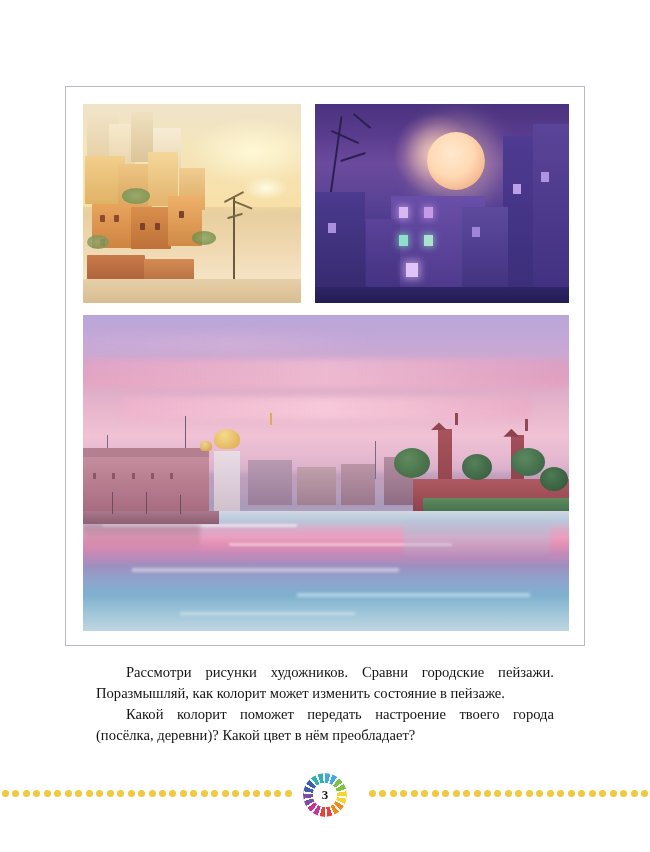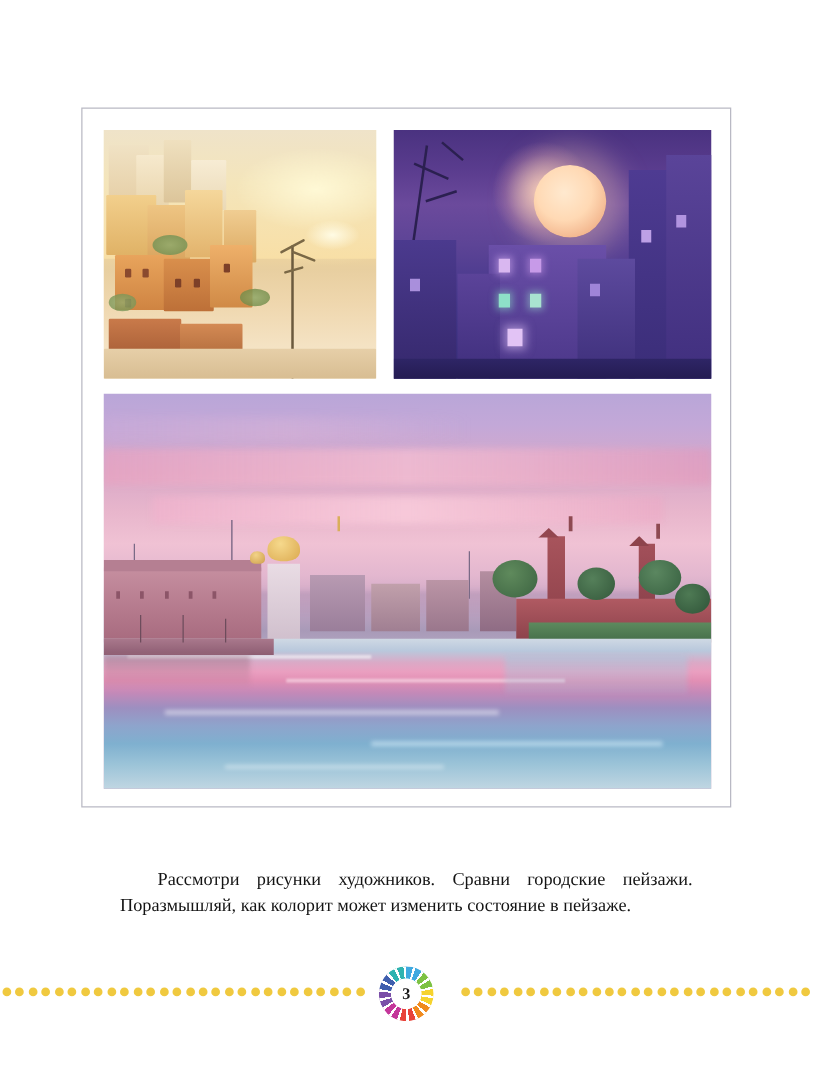--- a/index.html
+++ b/index.html
@@ -130,21 +130,20 @@
     position: absolute;
     left: 96px;
     top: 662px;
     width: 458px;
     font-family: "Liberation Serif", serif;
     font-size: 14.6px;
     line-height: 20.5px;
     color: #141414;
     text-align: justify;
     text-justify: inter-word;
-    margin-top: 32px;
   }
   .body-text p { margin: 0; text-indent: 30px; }
   .body-text p + p { margin-top: 1px; }
 
   
   .dots-row {
     position: absolute;
     left: 0; top: 786px;
     width: 650px; height: 16px;
   }
@@ -346,20 +345,21 @@
       <div class="c-el" style="left:0;top:66%;width:24%;height:8%;background:linear-gradient(rgba(160,110,130,.5),rgba(170,130,155,.1));filter:blur(2px);"></div>
 
       <div class="c-el" style="left:6%;top:56%;width:1px;height:7%;background:#6d4c5c;"></div>
       <div class="c-el" style="left:13%;top:56%;width:1px;height:7%;background:#6d4c5c;"></div>
       <div class="c-el" style="left:20%;top:57%;width:1px;height:6%;background:#6d4c5c;"></div>
     </div>
   </div>
 
   <div class="body-text">
     <p>Рассмотри рисунки художников. Сравни городские пейзажи. Поразмышляй, как колорит может изменить состояние в пейзаже.</p>
+    <p>Какой колорит поможет передать настроение твоего города (посёлка, деревни)? Какой цвет в нём преобладает?</p>
   </div>
 
   <div class="dots-row" id="dotsRow">
       <div class="dot" style="left: 1.74194px; background: rgb(240, 201, 63);"></div>
       <div class="dot" style="left: 12.2258px; background: rgb(240, 201, 63);"></div>
       <div class="dot" style="left: 22.7097px; background: rgb(240, 201, 63);"></div>
       <div class="dot" style="left: 33.1935px; background: rgb(240, 201, 63);"></div>
       <div class="dot" style="left: 43.6774px; background: rgb(240, 201, 63);"></div>
       <div class="dot" style="left: 54.1613px; background: rgb(240, 201, 63);"></div>
       <div class="dot" style="left: 64.6452px; background: rgb(240, 201, 63);"></div>

